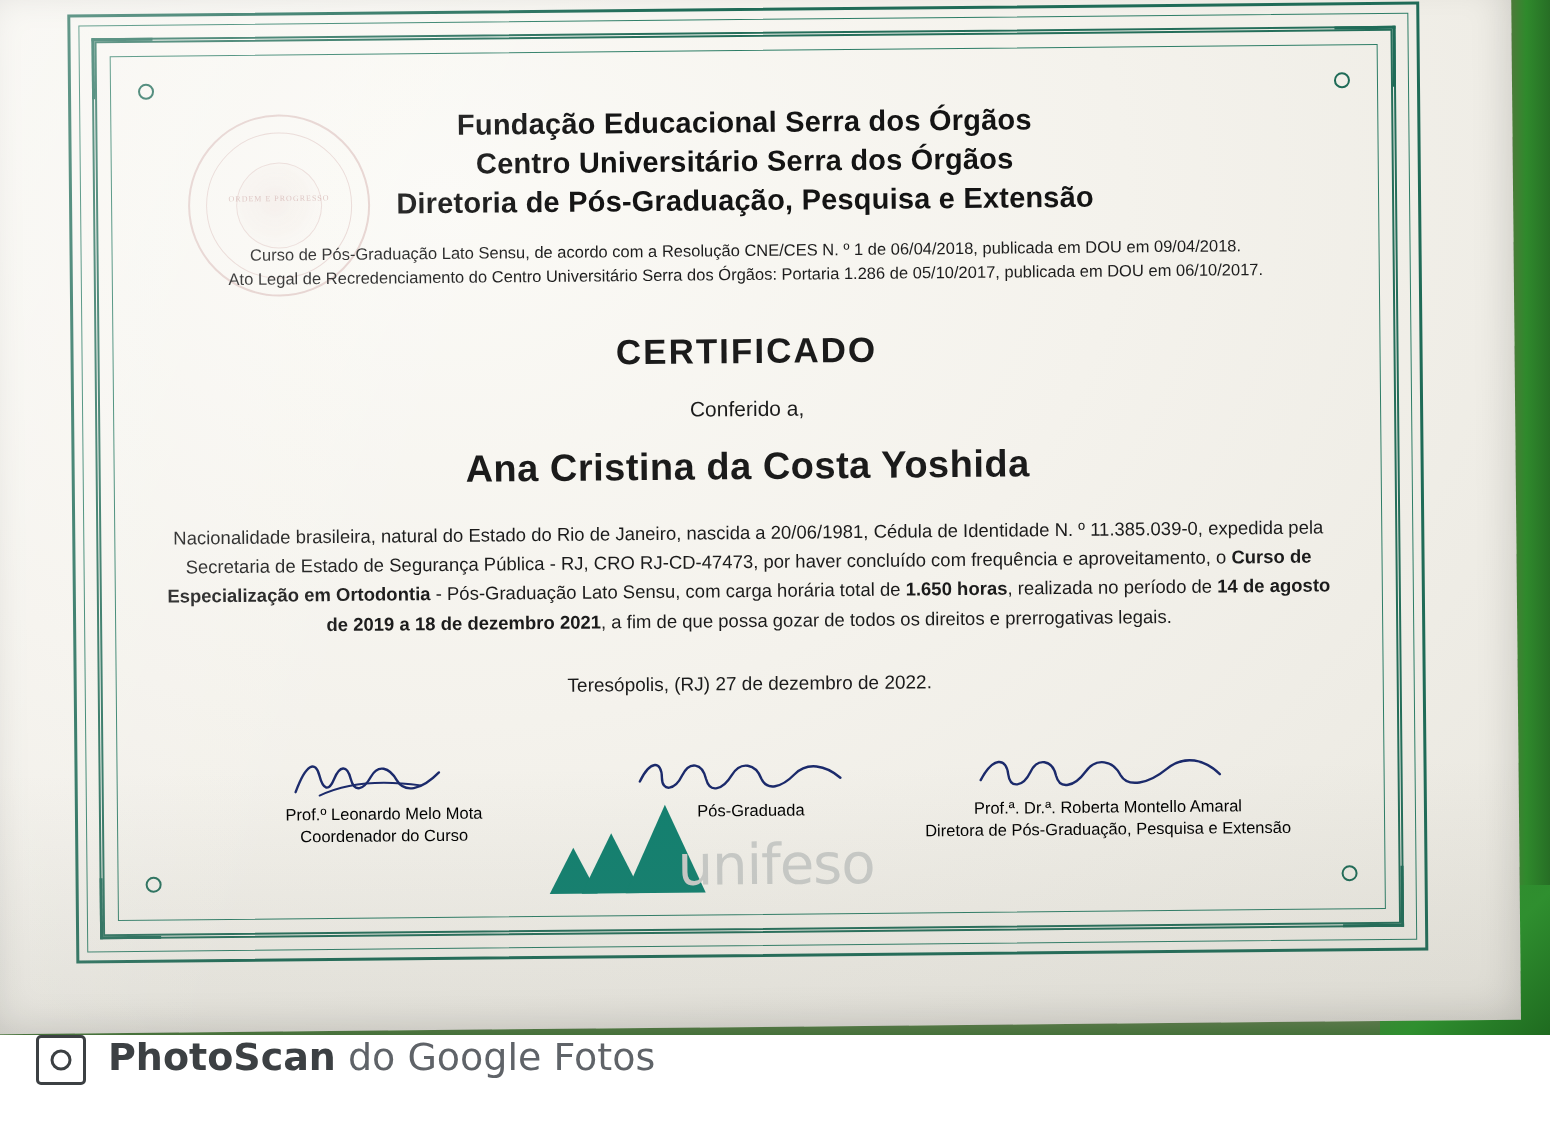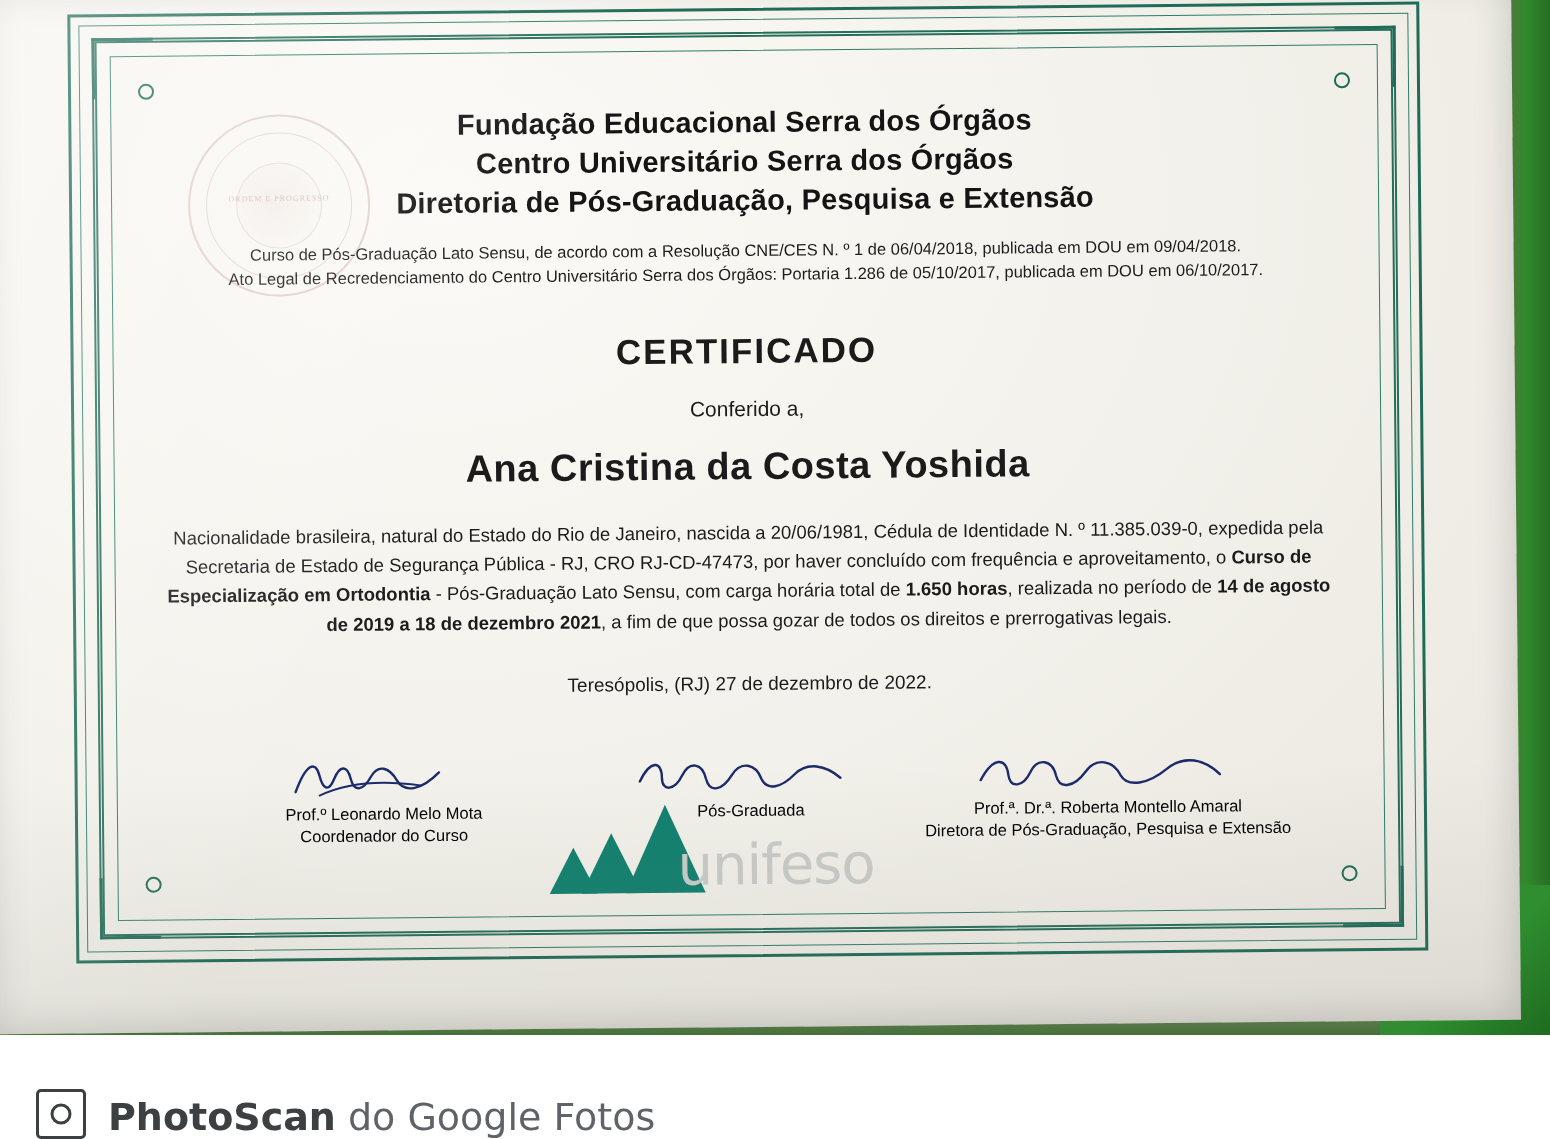--- a/index.html
+++ b/index.html
@@ -285,21 +285,21 @@
 
   
   .bottombar {
     position: absolute;
     left: 0;
     top: 1035px;
     width: 1326px;
     height: 104px;
     background: #ffffff;
     display: flex;
-    align-items: flex-end;
+    align-items: flex-start;
     padding-left: 36px;
     box-sizing: border-box;
   }
   .ps-icon {
     width: 44px;
     height: 44px;
     border: 3px solid #3c4043;
     border-radius: 5px;
     position: relative;
     margin-right: 22px;

